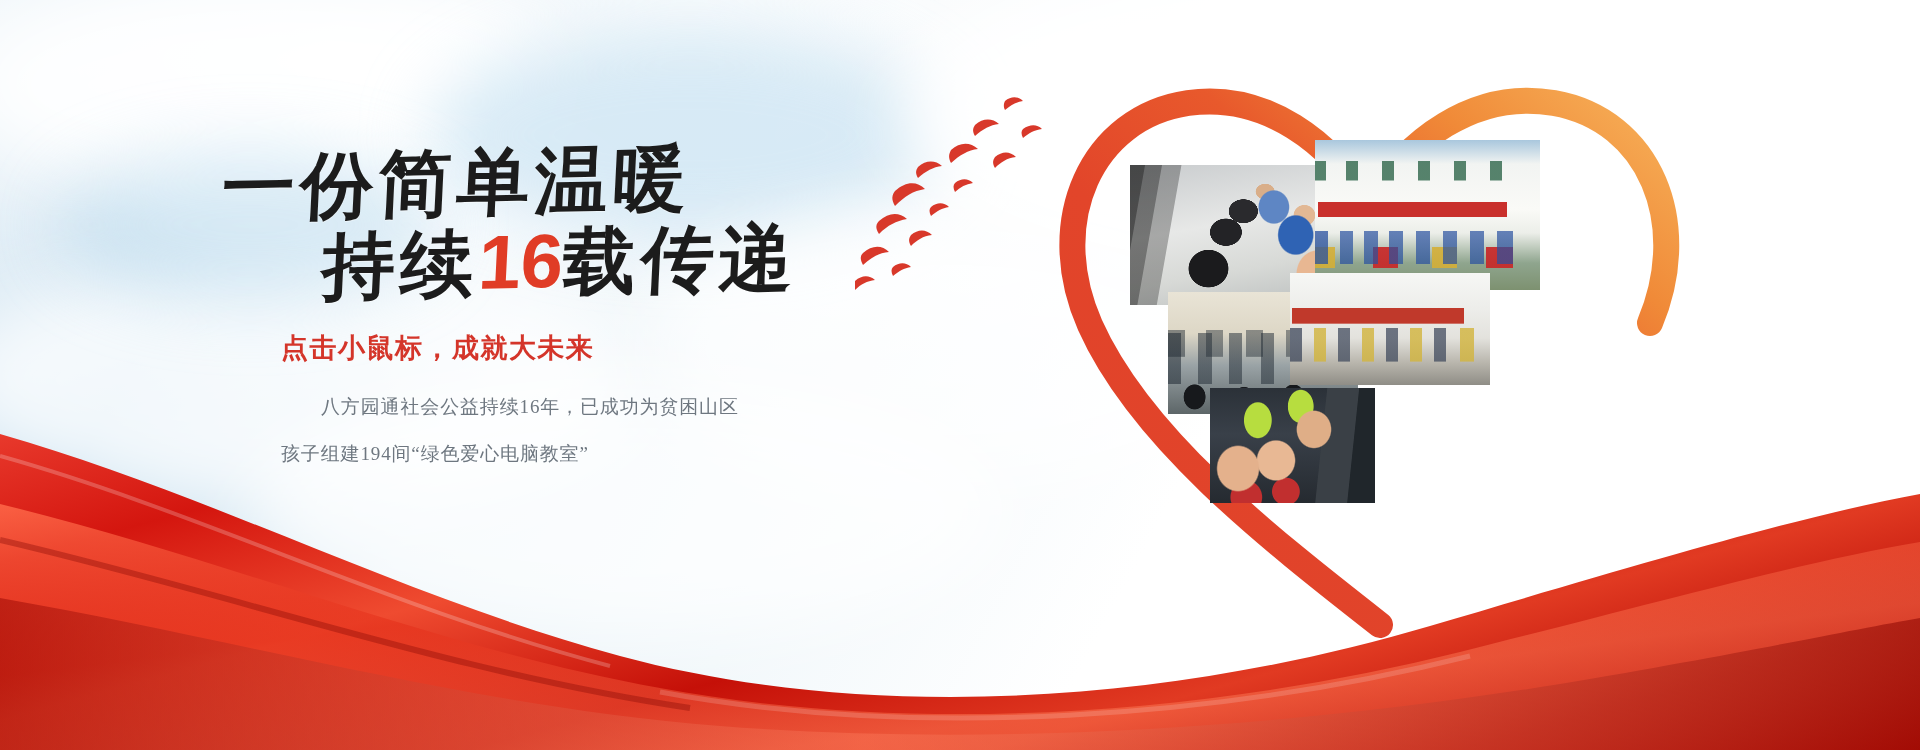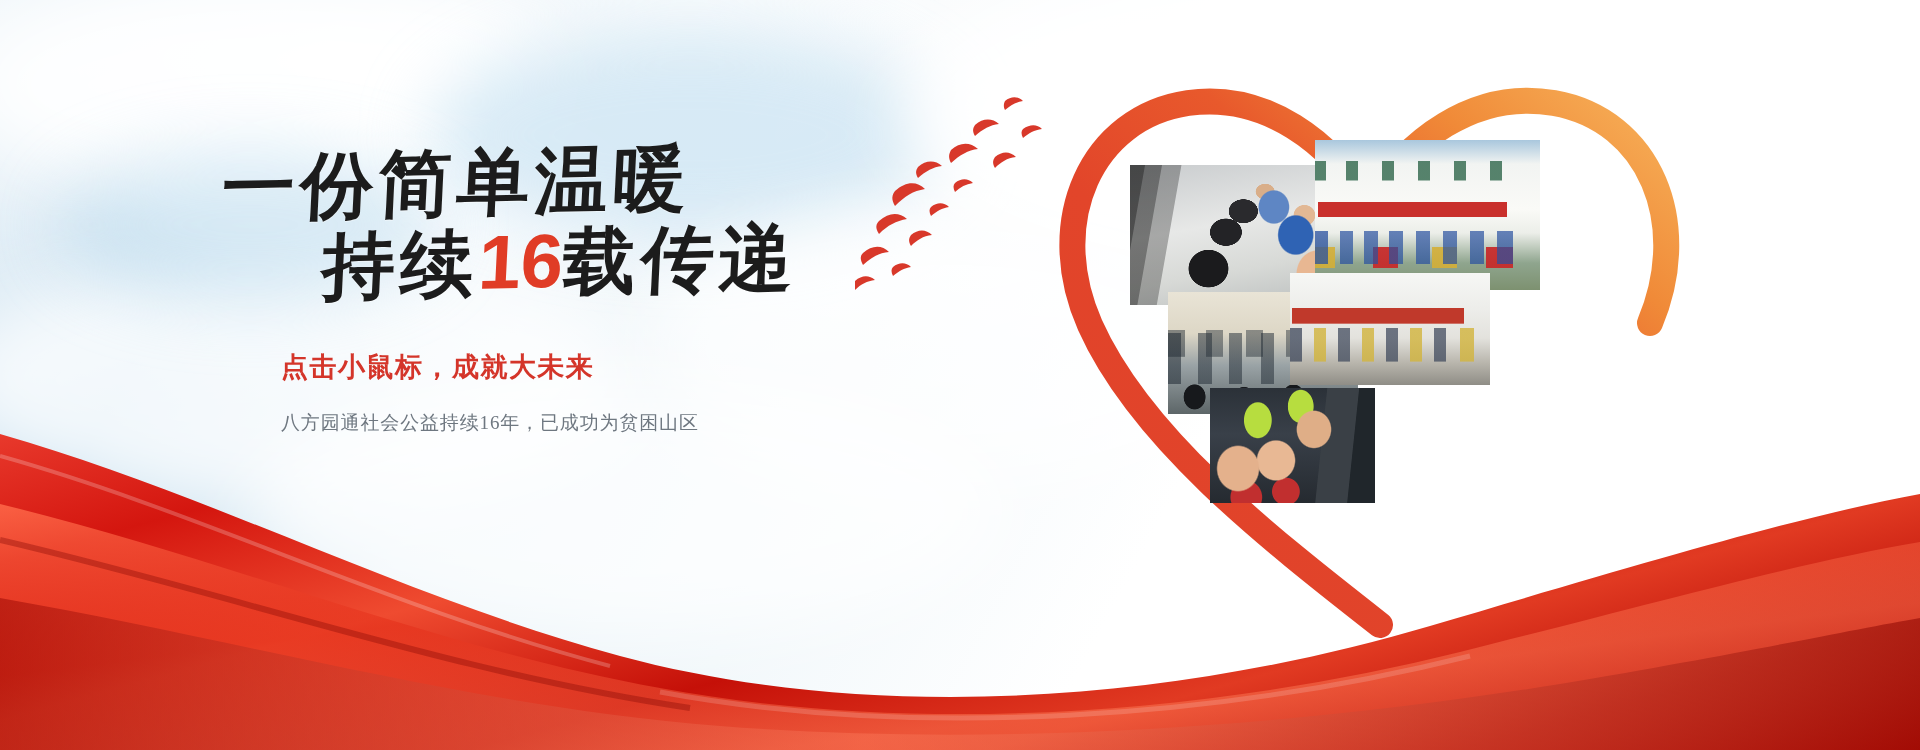--- a/index.html
+++ b/index.html
@@ -138,32 +138,32 @@
 
   .sub{
     position:absolute;left:281px;
     color:#d4352a;
     font-weight:700;
     font-size:27px;
     letter-spacing:.055em;
     white-space:nowrap;
     font-family:"Liberation Sans","DejaVu Sans",sans-serif;
   }
-  .sub1{top:349px;text-align:center;}
+  .sub1{top:330px;text-align:center;}
   .sub2{top:367px;}
 
   .body{
     position:absolute;left:281px;
     color:#6e7780;
     font-size:19px;
     letter-spacing:.045em;
     white-space:nowrap;
     font-family:"Liberation Serif","DejaVu Serif",serif;
   }
-  .body1{top:410px;}
+  .body1{top:394px;margin-left:40px;}
   .body2{top:441px;}
 </style>
 </head>
 <body>
 
 <div class="banner">
 
   <div class="sky">
     <div class="cloud c1"></div>
     <div class="cloud c2"></div>
@@ -273,15 +273,16 @@
 
   <div class="textblock">
 
     <div class="headline hl1">一份简单温暖</div>
 
     <div class="headline hl2"><span>持续</span><span class="num">16</span><span>载传递</span></div>
 
     <div class="sub sub1">点击小鼠标，成就大未来</div>
 
     <div class="body body1">八方园通社会公益持续16年，已成功为贫困山区</div>
+    <div class="body body2">孩子组建194间“绿色爱心电脑教室”</div>
   </div>
 
 </div>
 
 </body></html>

